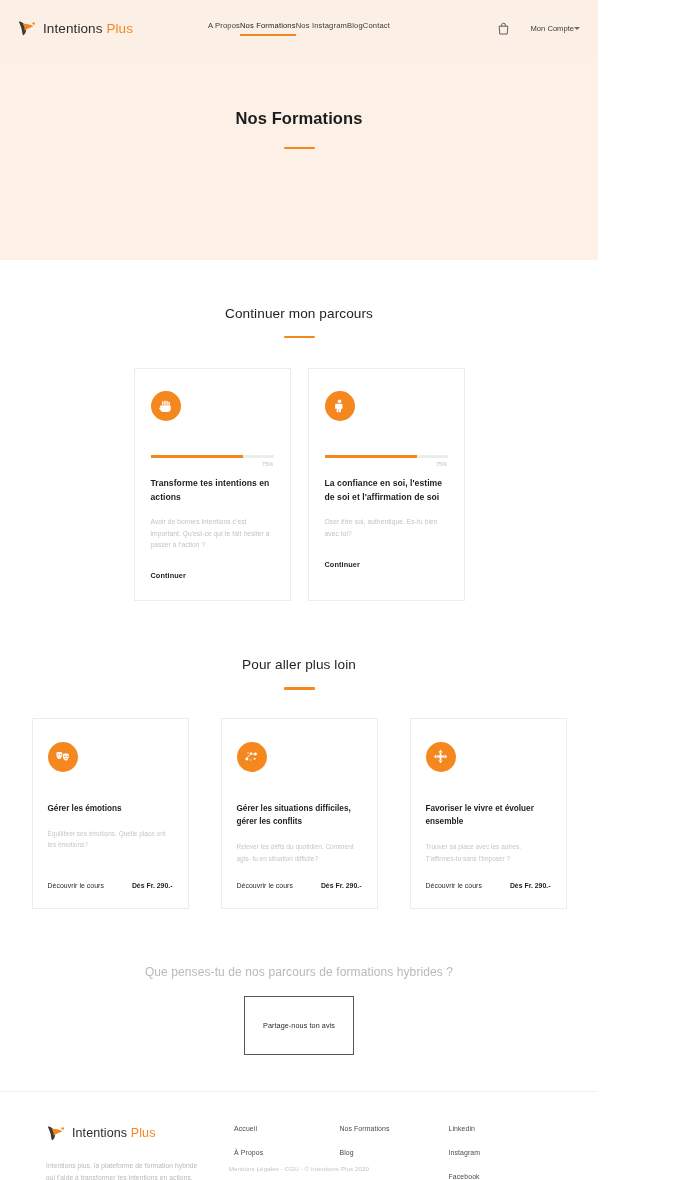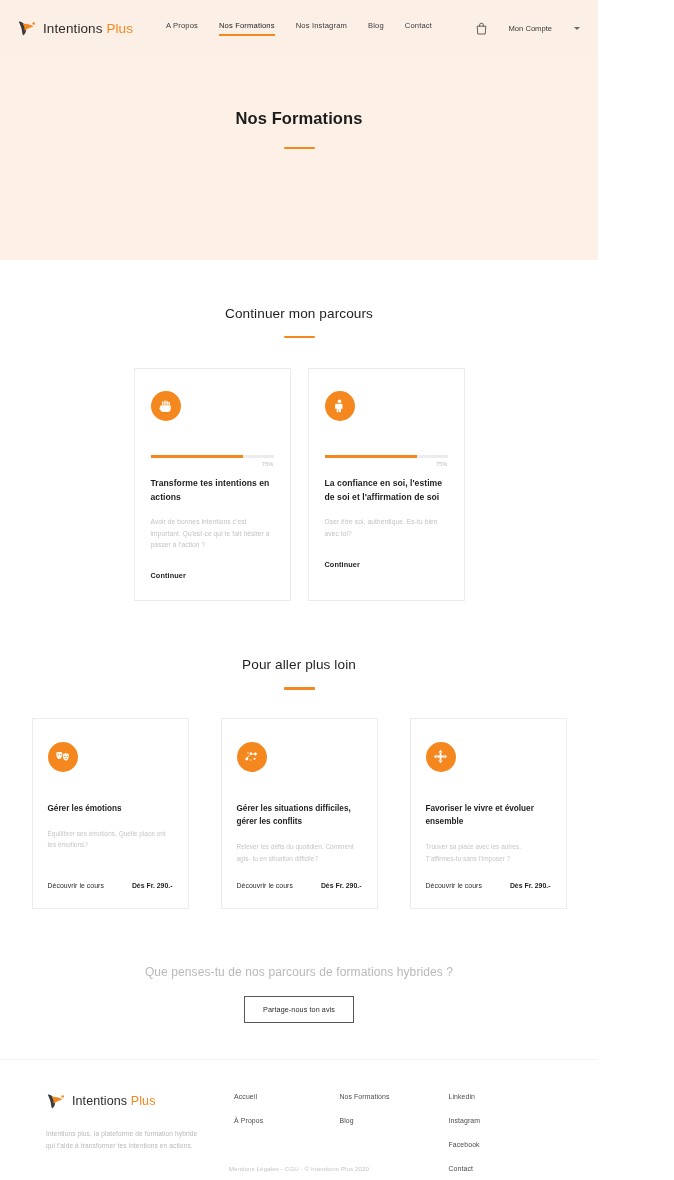--- a/index.html
+++ b/index.html
@@ -31,21 +31,20 @@
     white-space: nowrap;
   }
   .brand-text .accent { color: #F5871F; }
 
   .nav {
     position: absolute;
     left: 50%;
     transform: translateX(-50%);
     display: flex;
     align-items: center;
-    gap: 21px;
   }
   .nav-item {
     font-size: 7.6px;
     color: #3a3a3a;
     letter-spacing: .15px;
     white-space: nowrap;
     padding-bottom: 6px;
     position: relative;
     cursor: pointer;
   }
@@ -61,21 +60,21 @@
   .header-right {
     margin-left: auto;
     display: flex;
     align-items: center;
     gap: 22px;
   }
   .bag-icon { width: 11px; height: 13px; display: block; }
   .account {
     display: flex;
     align-items: center;
-    gap: 22px;
+    gap: 0;
     font-size: 7.6px;
     color: #3a3a3a;
     white-space: nowrap;
     cursor: pointer;
   }
   .caret {
     width: 0; height: 0;
     border-left: 3px solid transparent;
     border-right: 3px solid transparent;
     border-top: 3px solid #6a6a6a;
@@ -232,21 +231,21 @@
   .feedback-q {
     font-size: 12px;
     color: #b9b9b9;
     letter-spacing: .1px;
   }
   .feedback-btn {
     margin: 17px auto 0;
     display: inline-block;
     border: 1px solid #575757;
     background: #fff;
-    padding: 8px 18px;
+    padding: 24px 18px;
     font-size: 7.2px;
     color: #2a2a2a;
     letter-spacing: .1px;
     font-family: inherit;
     cursor: pointer;
     white-space: nowrap;
   }
 
   
   .footer {

